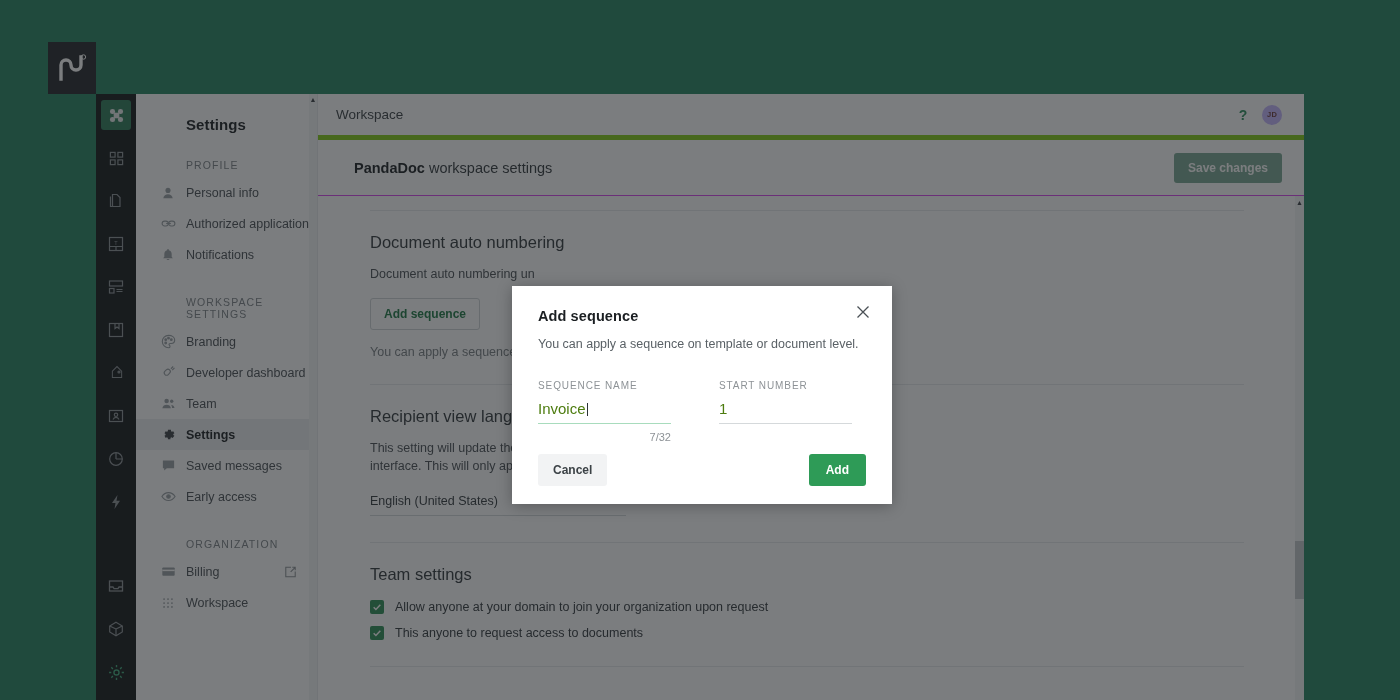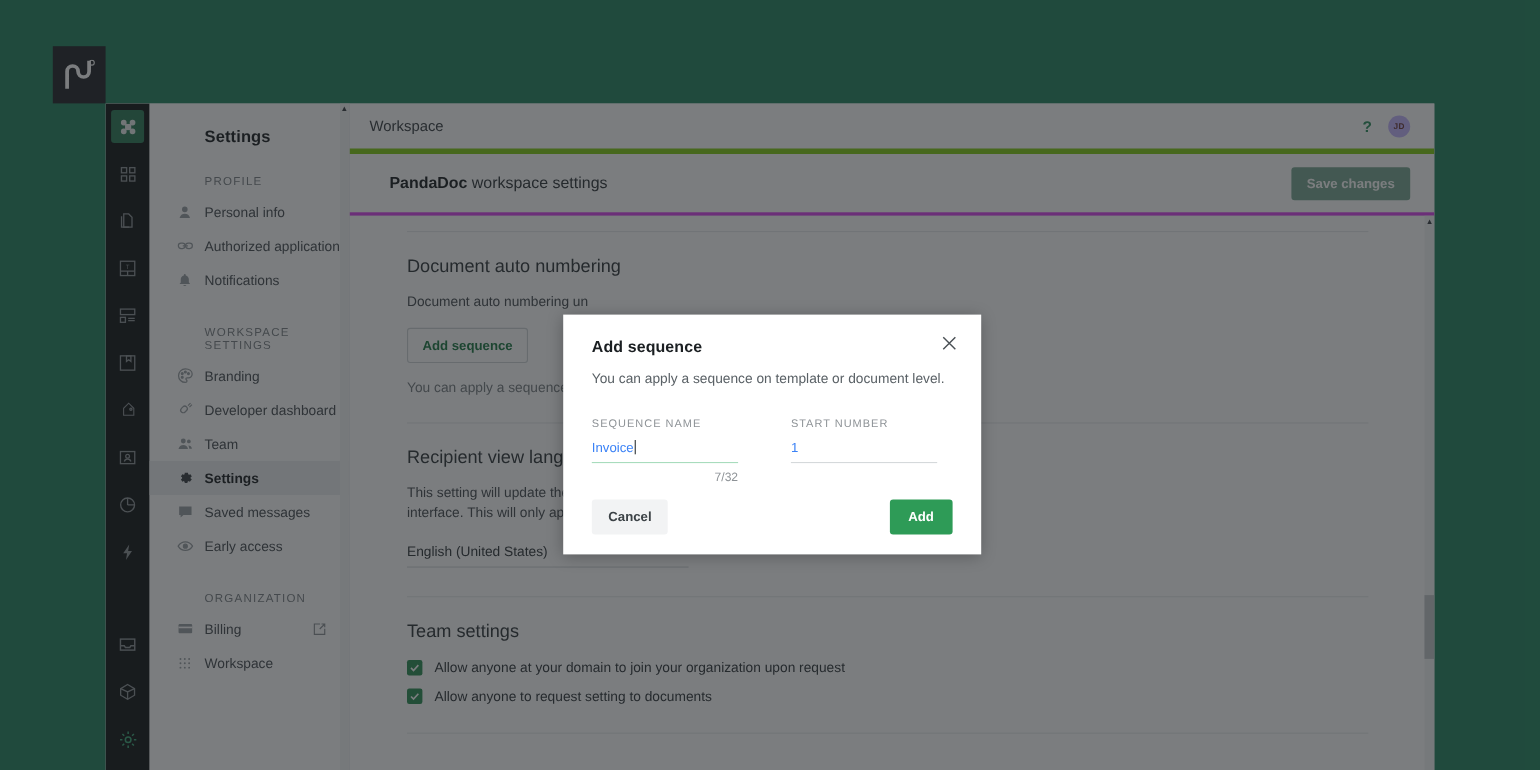--- a/index.html
+++ b/index.html
@@ -113,21 +113,21 @@
     width: 20px; height: 20px; border-radius: 50%;
     background: #c4b5fd; color: #6b3a3a;
     font-size: 7.5px; font-weight: bold; letter-spacing: .3px;
     display: flex; align-items: center; justify-content: center;
   }
 
   .subhead {
     height: 56px; flex: 0 0 56px;
     display: flex; align-items: center;
     padding: 0 22px 0 36px;
-    border-bottom: 3px solid #d946ef;
+    border-bottom: 1px solid #d946ef;
   }
   .subhead-title { font-size: 14.5px; color: #33393d; flex: 1 1 auto; }
   .subhead-title b { font-weight: bold; color: #1b1f22; }
   .save-btn {
     background: #7ba893; color: #ffffff;
     font-size: 12px; font-weight: bold;
     padding: 8px 14px; border-radius: 3px; border: none;
   }
 
   .scroll-body {
@@ -215,21 +215,21 @@
     font-size: 12.5px; color: #5a6166; margin-top: 13px;
   }
   .modal-fields { display: flex; margin-top: 29px; }
   .field { width: 133px; margin-right: 48px; position: relative; }
   .field:last-child { margin-right: 0; }
   .field-label {
     font-size: 10px; color: #8d9296; letter-spacing: .9px;
     text-transform: uppercase;
   }
   .field-input {
-    font-size: 12px; color: #3b82f6;
+    font-size: 15px; color: #4d7c0f;
     padding: 9px 0 6px 0; position: relative;
   }
   .field-underline { height: 1px; background: #d5d9db; }
   .field-underline.focused { background: #a8dcbd; }
   .caret {
     display: inline-block; width: 1px; height: 13px;
     background: #2c3235; vertical-align: -2px; margin-left: 1px;
   }
   .char-count {
     font-size: 11px; color: #8d9296; text-align: right;
@@ -526,21 +526,21 @@
             </svg>
         </span>
         <span>Allow anyone at your domain to join your organization upon request</span>
       </div>
       <div class="check-row" style="padding-top:12px">
         <span class="checkbox">
           <svg width="10" height="10" viewBox="0 0 12 12" fill="none" stroke="#ffffff" stroke-width="1.8">
               <path d="M2 6.2 4.7 9 10 3.2"></path>
             </svg>
         </span>
-        <span>Allow anyone to request setting to documents</span>
+        <span>This anyone to request access to documents</span>
       </div>
       <div class="sec-divider" style="margin-top:26px"></div>
 
       <div class="content-scrollbar">
         <div class="content-scroll-arrow">▲</div>
         <div class="content-scroll-thumb"></div>
       </div>
     </div>
   </div>
 </div>

